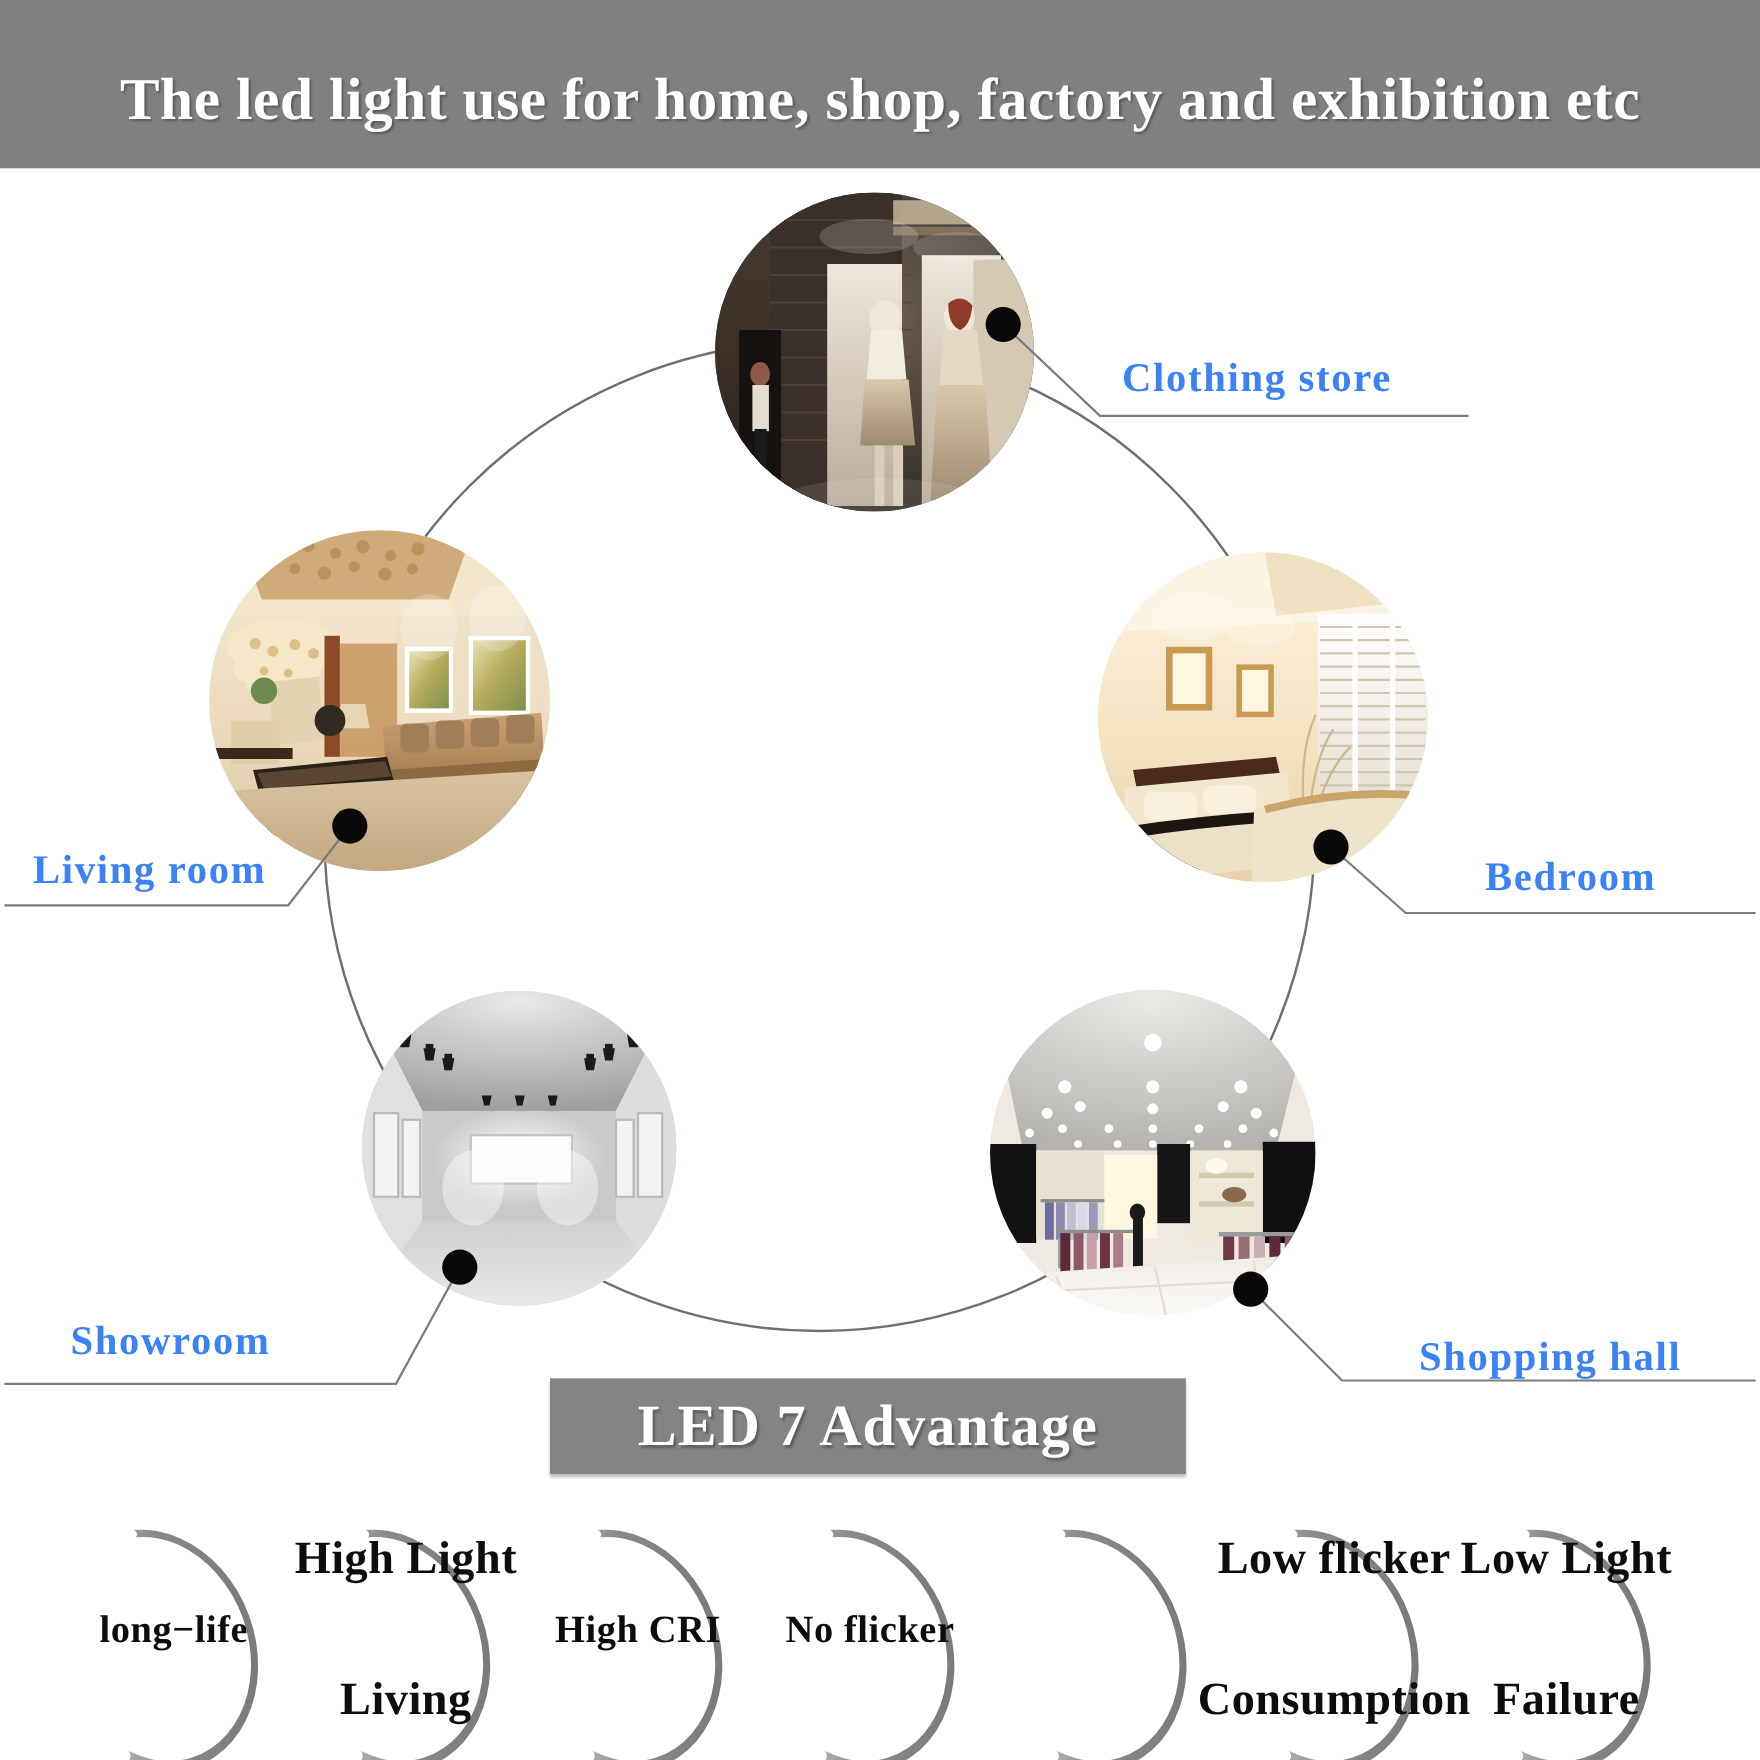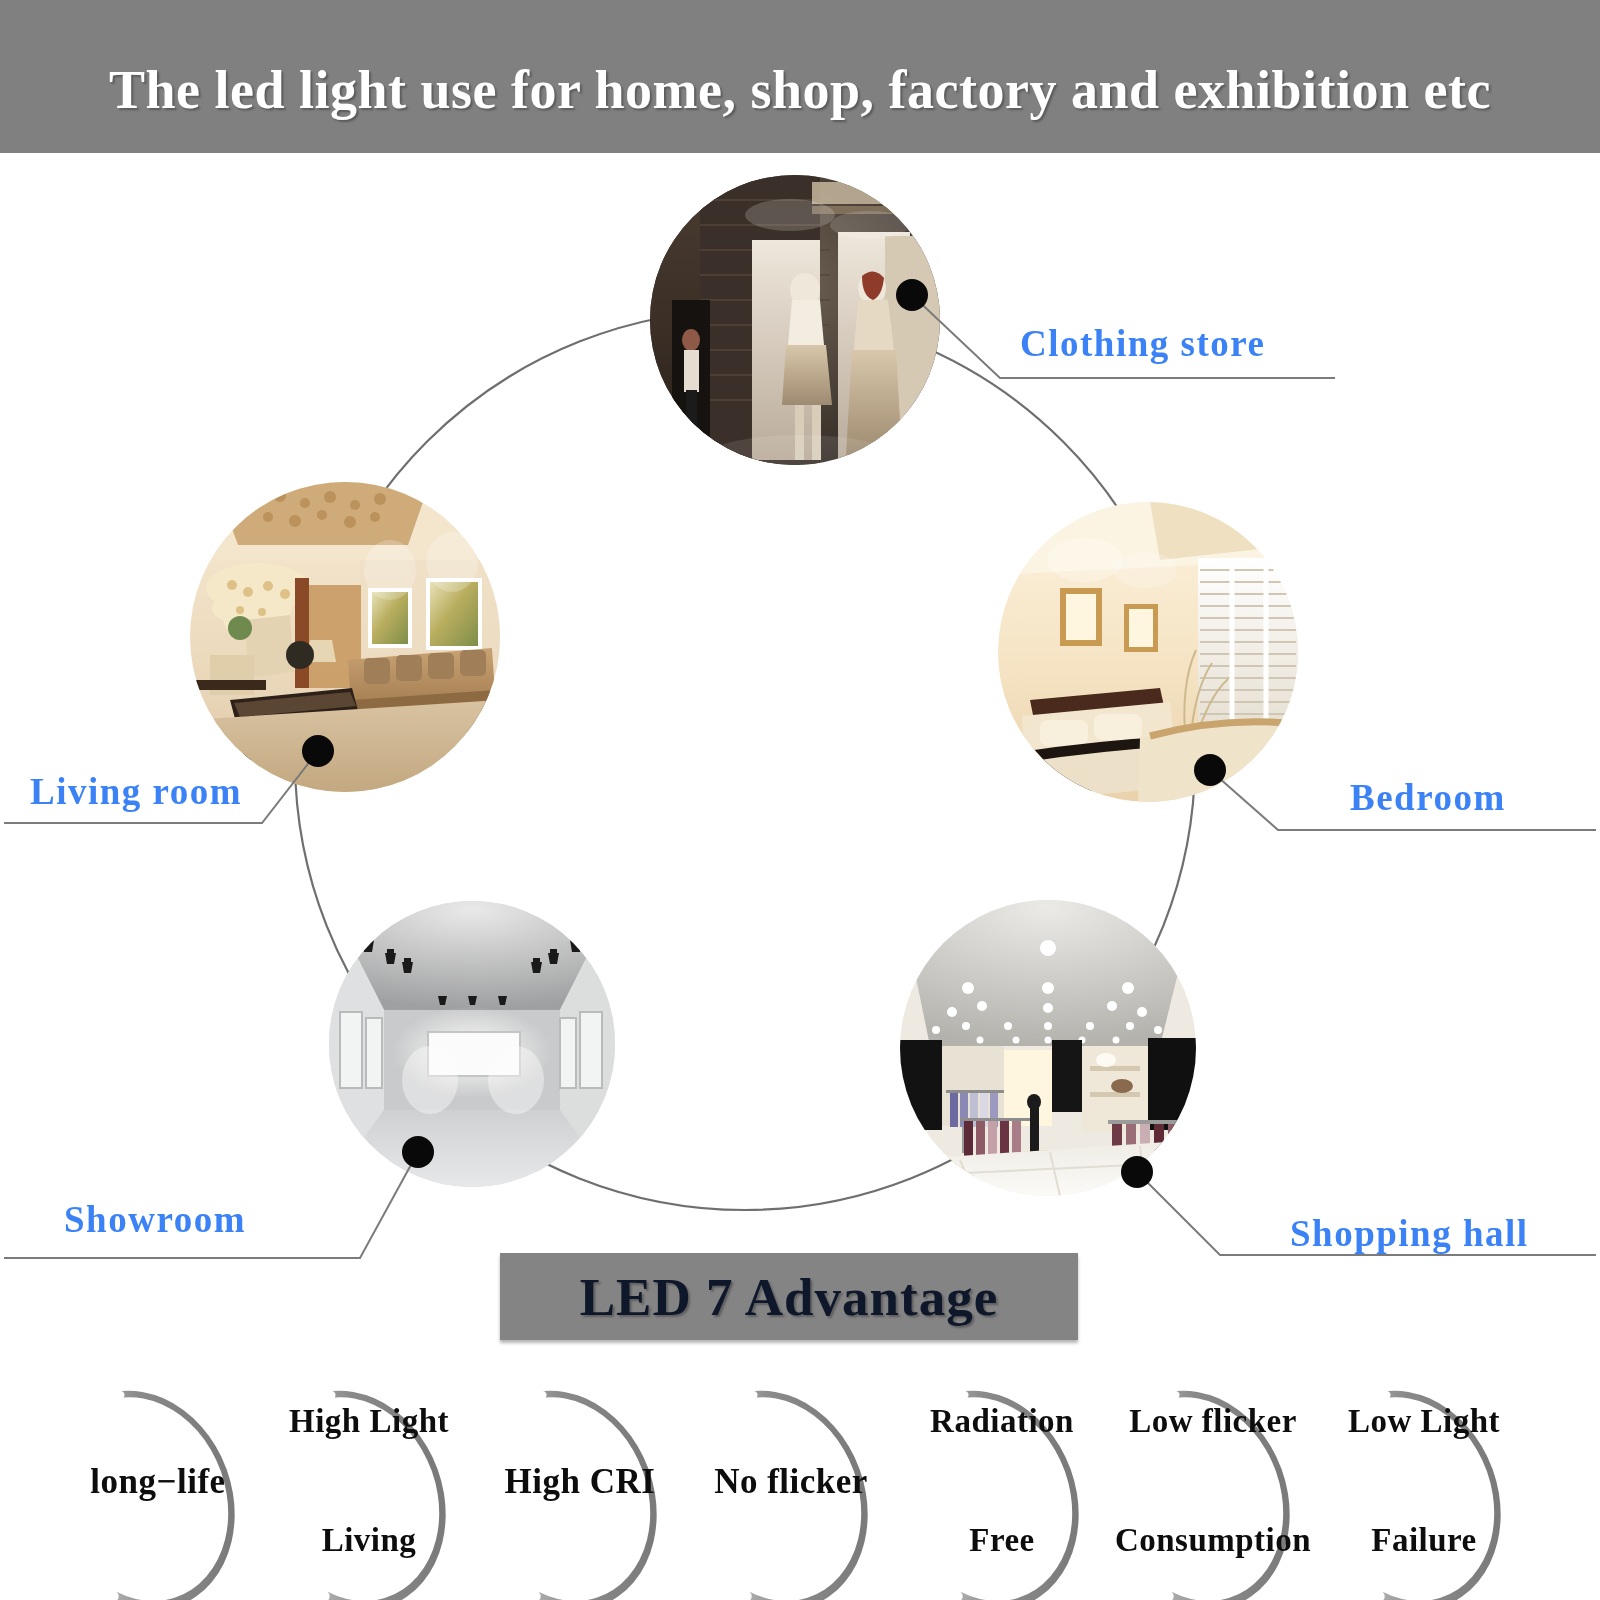--- a/index.html
+++ b/index.html
@@ -98,21 +98,21 @@
     top: 1253px;
     width: 578px;
     height: 87px;
     background: #848484;
     box-shadow: 0 3px 3px rgba(120,120,120,0.55);
     display: flex;
     align-items: center;
     justify-content: center;
   }
   .led-banner-text {
-    color: #0f172a;
+    color: #ffffff;
     font-size: 53px;
     font-weight: bold;
     letter-spacing: 1px;
     white-space: nowrap;
     text-shadow: 2px 2px 2px rgba(70,70,70,0.6);
     font-family: "Liberation Serif", "DejaVu Serif", serif;
   }
 
   
   .adv-row {
@@ -135,21 +135,21 @@
     width: 256px;
     height: 238px;
     display: flex;
     flex-direction: column;
     justify-content: center;
     align-items: center;
     z-index: 5;
   }
   .adv-line {
     color: #0d0d0d;
-    font-size: 33px;
+    font-size: 42px;
     font-weight: bold;
     white-space: nowrap;
     letter-spacing: 0.5px;
     line-height: 1;
     font-family: "Liberation Serif", "DejaVu Serif", serif;
   }
   .adv-label.two-line .adv-line:first-child { margin-bottom: 86px; }
   .adv-label.one-line .adv-line { font-size: 35px; }
 </style>
 </head>
@@ -661,26 +661,20 @@
         <span class="adv-line">High CRI</span>
       </div>
     </div>
 
     <div class="adv-item" style="left:691px;">
       <div class="adv-label one-line">
         <span class="adv-line">No flicker</span>
       </div>
     </div>
 
-    <div class="adv-item" style="left:902px;">
-      <div class="adv-label two-line">
-        <span class="adv-line">Radiation</span>
-        <span class="adv-line">Free</span>
-      </div>
-    </div>
 
     <div class="adv-item" style="left:1113px;">
       <div class="adv-label two-line">
         <span class="adv-line">Low flicker</span>
         <span class="adv-line">Consumption</span>
       </div>
     </div>
 
     <div class="adv-item" style="left:1324px;">
       <div class="adv-label two-line">

